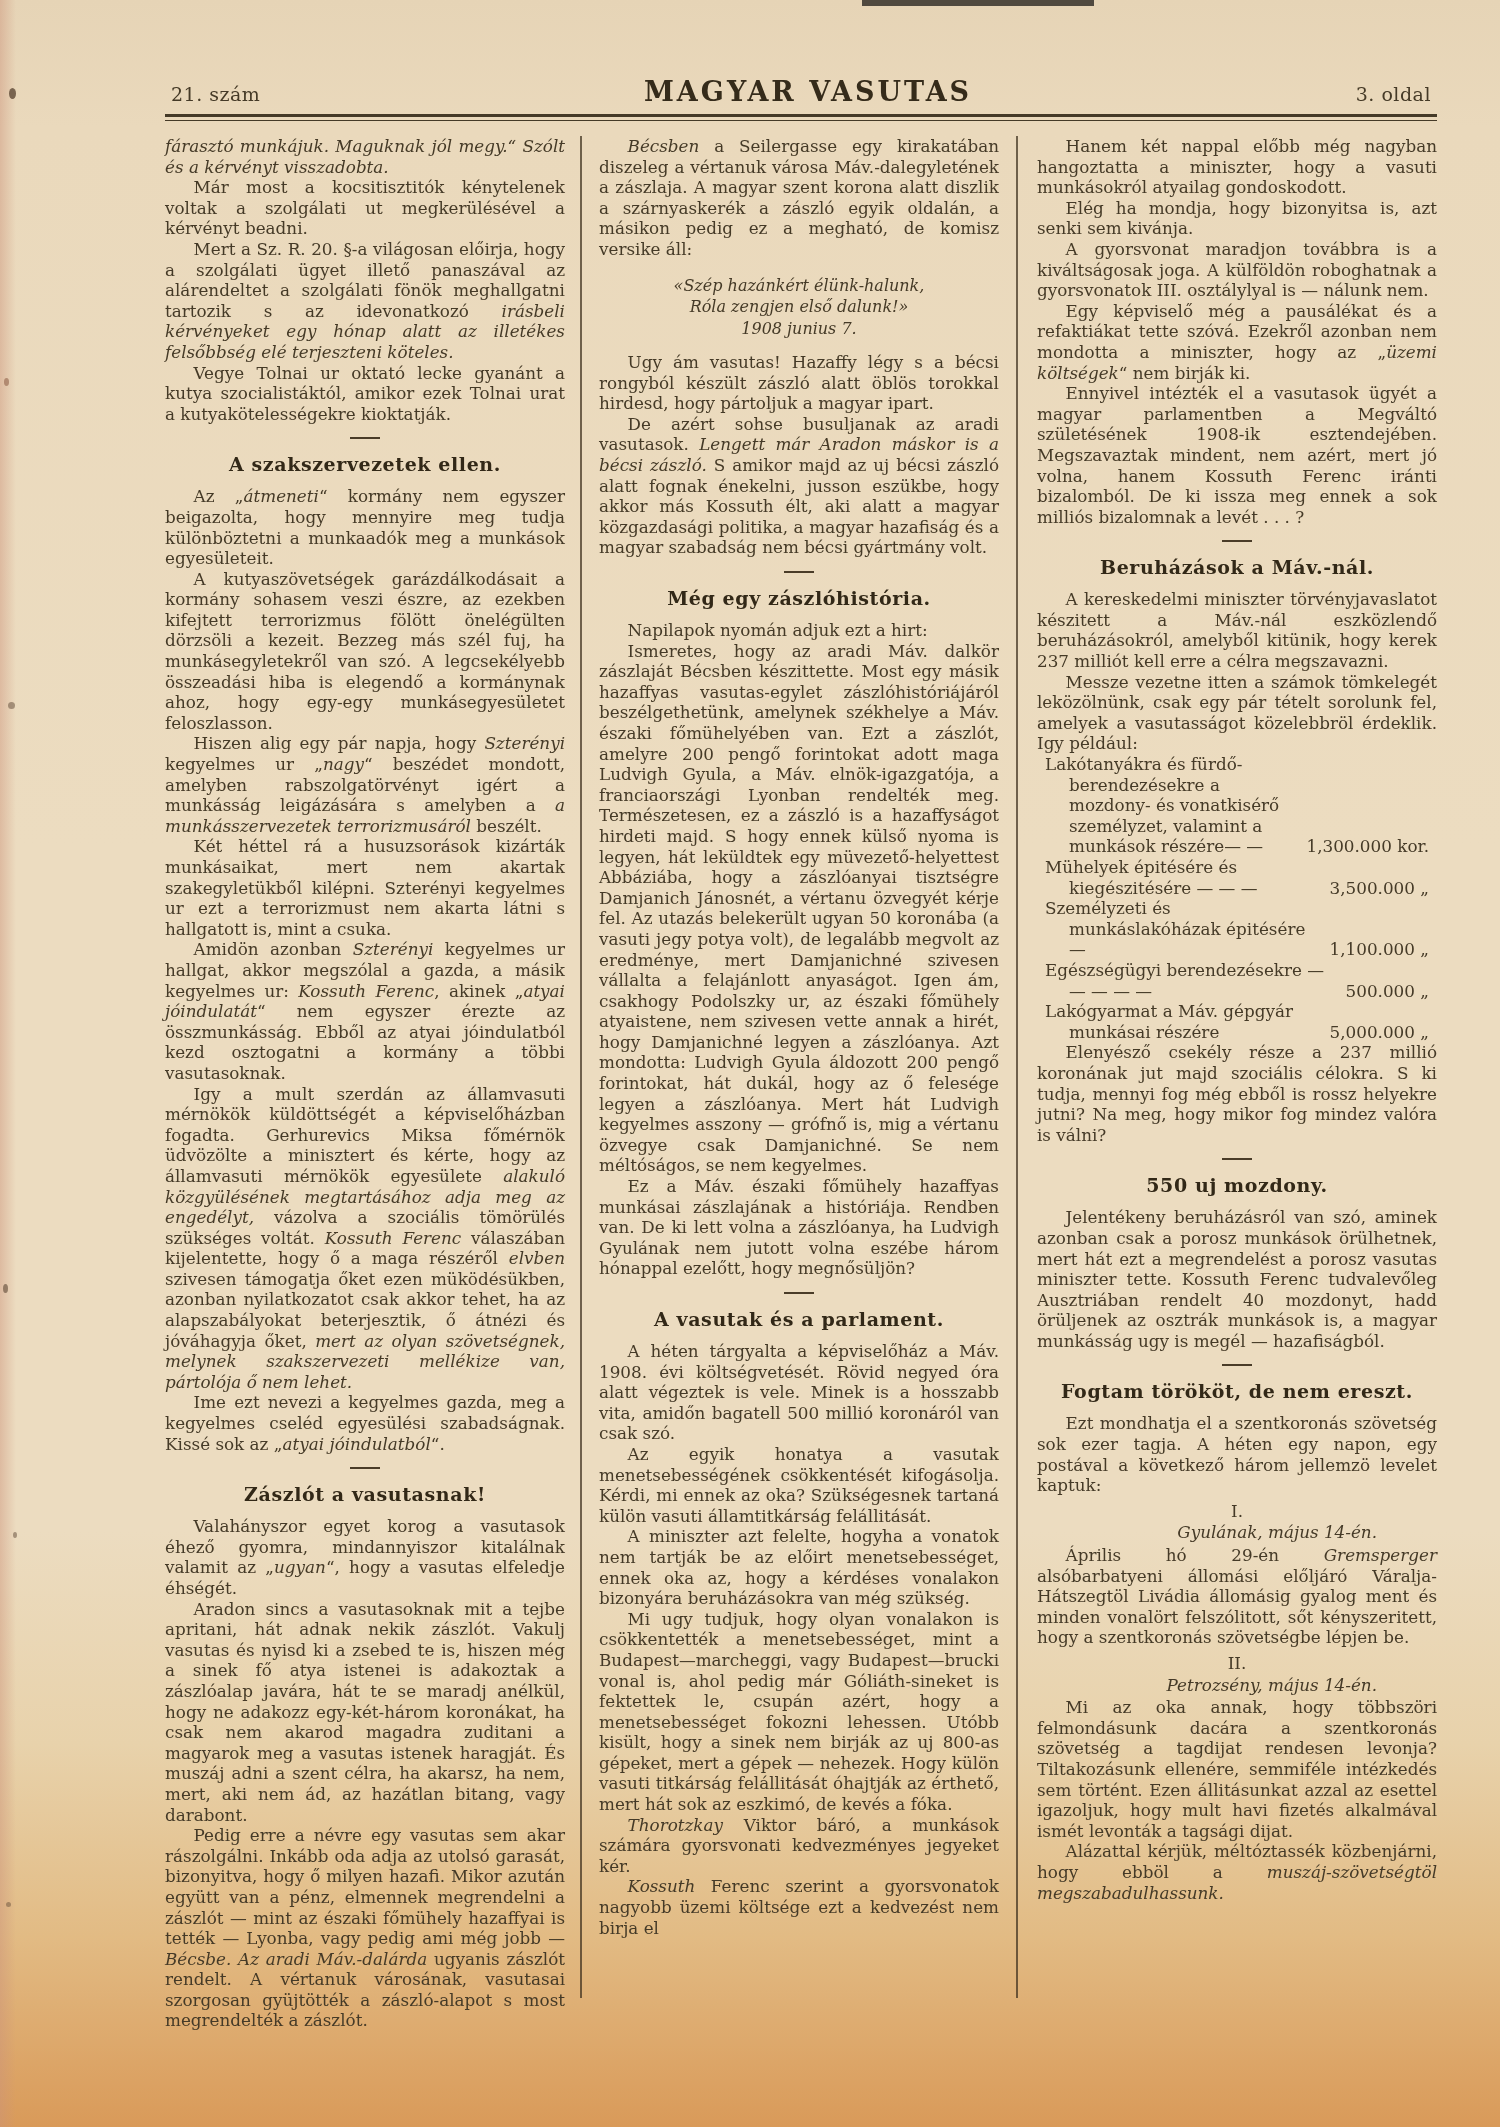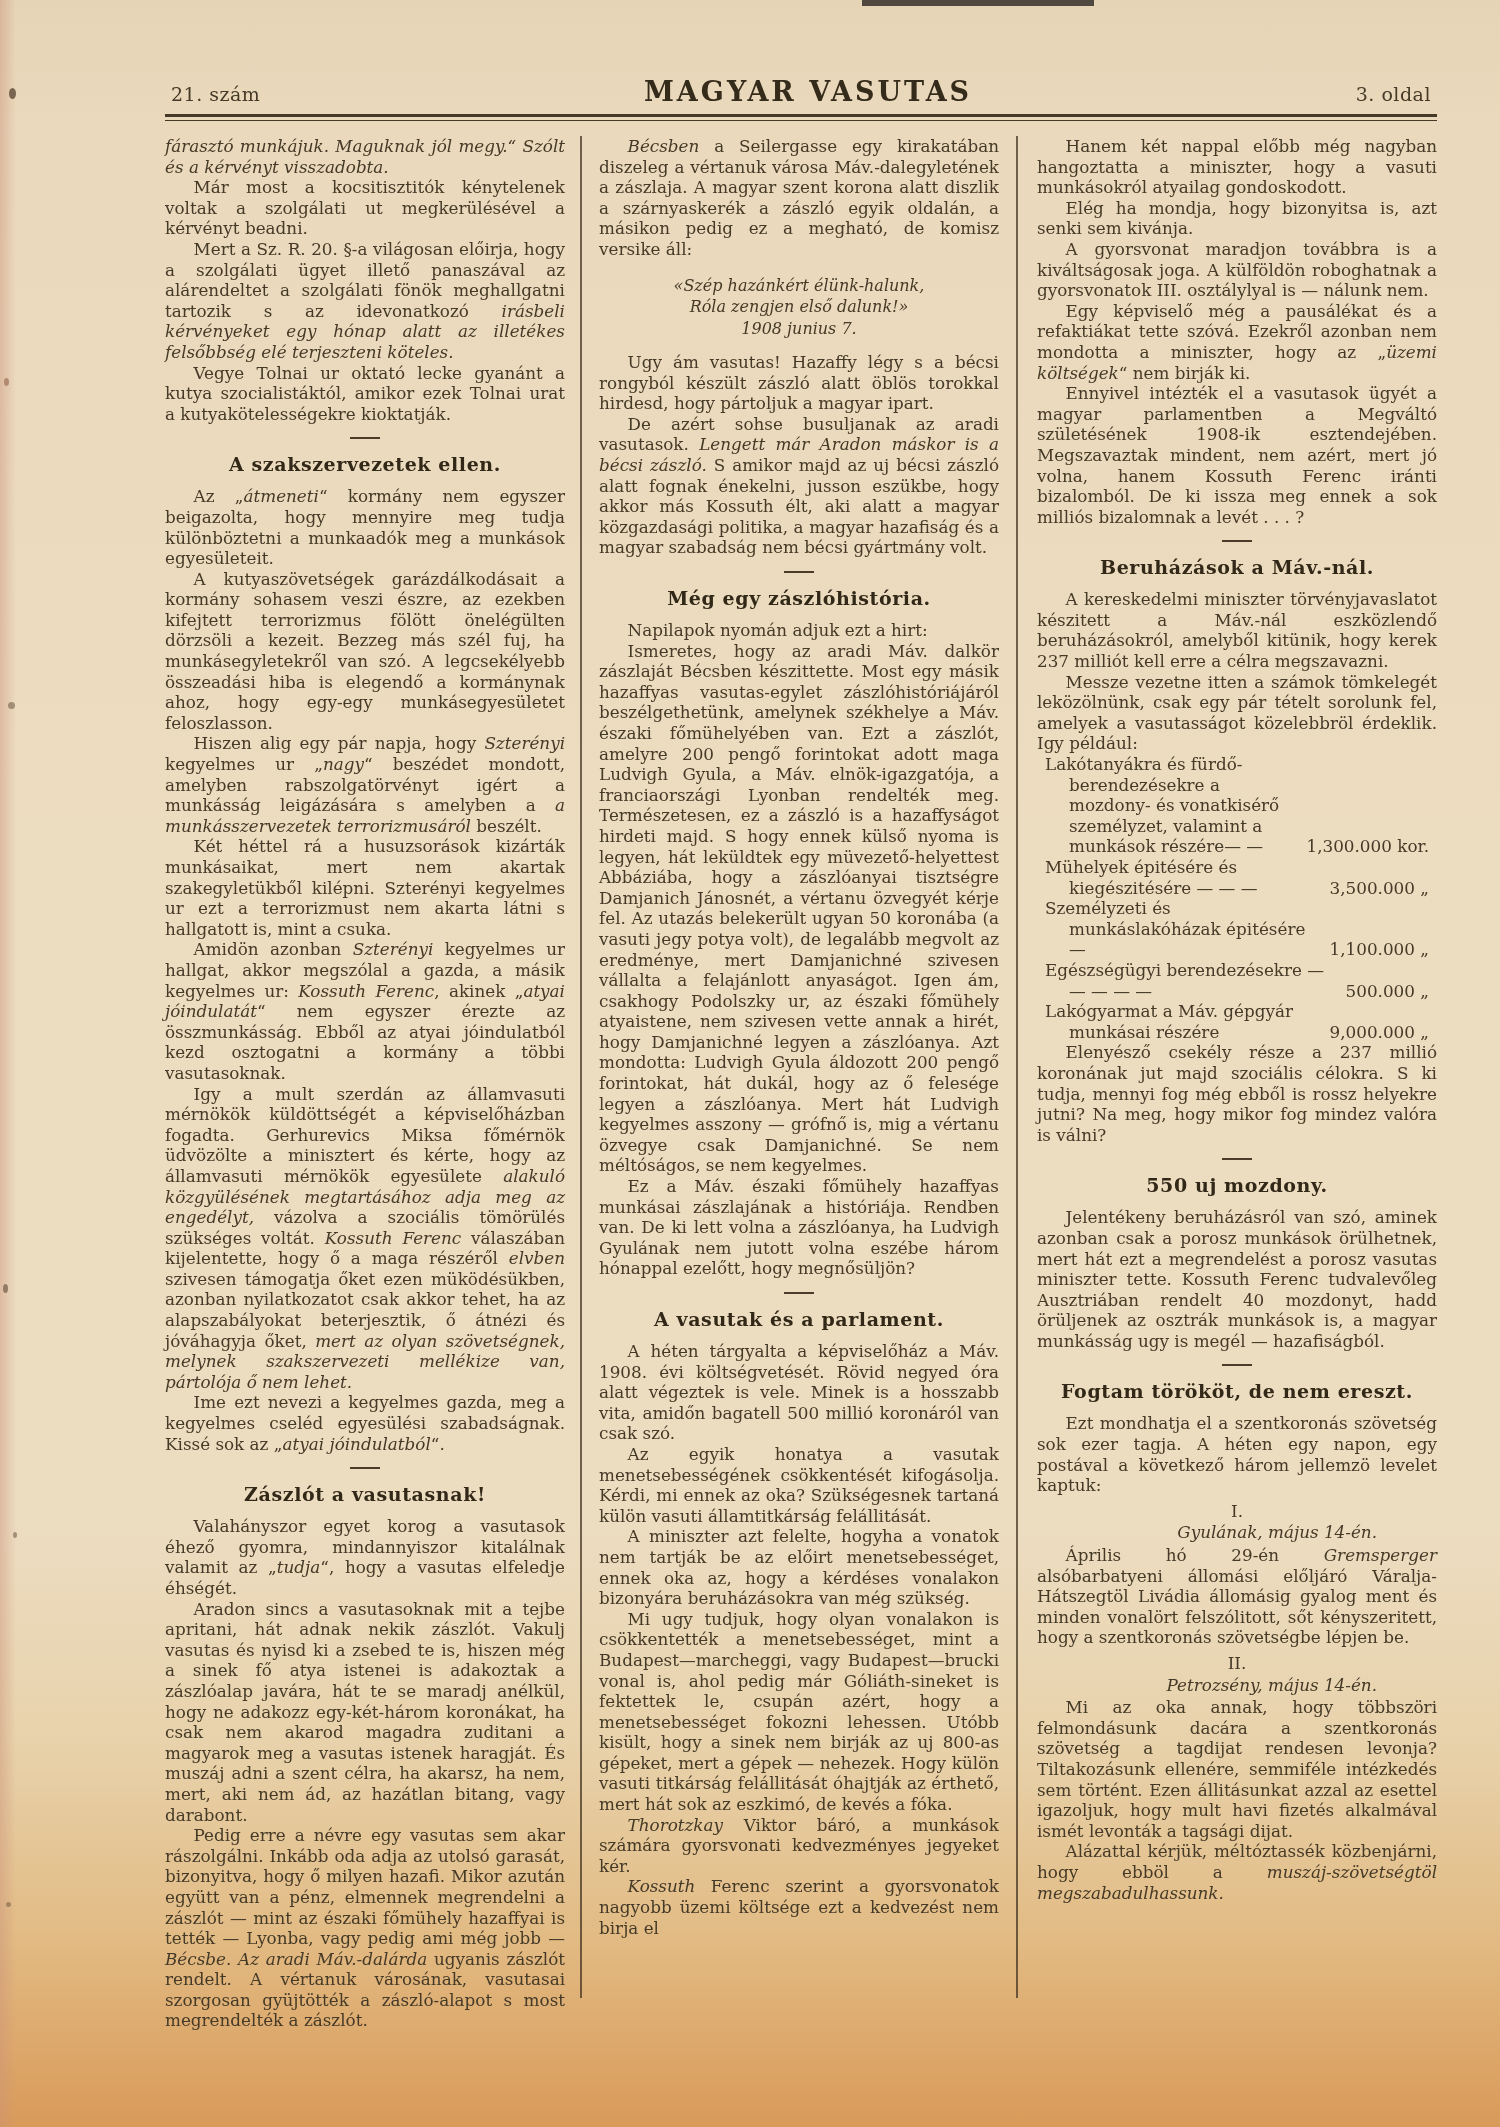--- a/index.html
+++ b/index.html
@@ -83,21 +83,21 @@
           <h2 class="headline">A szakszervezetek ellen.</h2>
           <p class="para">Az „<i>átmeneti</i>“ kormány nem egyszer beigazolta, hogy mennyire meg tudja különböztetni a munkaadók meg a munkások egyesületeit.</p>
           <p class="para">A kutyaszövetségek garázdálkodásait a kormány sohasem veszi észre, az ezekben kifejtett terrorizmus fölött önelégülten dörzsöli a kezeit. Bezzeg más szél fuj, ha munkásegyletekről van szó. A legcsekélyebb összeadási hiba is elegendő a kormánynak ahoz, hogy egy-egy munkásegyesületet feloszlasson.</p>
           <p class="para">Hiszen alig egy pár napja, hogy <i>Szterényi</i> kegyelmes ur „<i>nagy</i>“ beszédet mondott, amelyben rabszolgatörvényt igért a munkásság leigázására s amelyben a <i>a munkásszervezetek terrorizmusáról</i> beszélt.</p>
           <p class="para">Két héttel rá a husuzsorások kizárták munkásaikat, mert nem akartak szakegyletükből kilépni. Szterényi kegyelmes ur ezt a terrorizmust nem akarta látni s hallgatott is, mint a csuka.</p>
           <p class="para">Amidön azonban <i>Szterényi</i> kegyelmes ur hallgat, akkor megszólal a gazda, a másik kegyelmes ur: <i>Kossuth Ferenc</i>, akinek „<i>atyai jóindulatát</i>“ nem egyszer érezte az összmunkásság. Ebből az atyai jóindulatból kezd osztogatni a kormány a többi vasutasoknak.</p>
           <p class="para">Igy a mult szerdán az államvasuti mérnökök küldöttségét a képviselőházban fogadta. Gerhurevics Miksa főmérnök üdvözölte a minisztert és kérte, hogy az államvasuti mérnökök egyesülete <i>alakuló közgyülésének megtartásához adja meg az engedélyt,</i> vázolva a szociális tömörülés szükséges voltát. <i>Kossuth Ferenc</i> válaszában kijelentette, hogy ő a maga részéről <i>elvben</i> szivesen támogatja őket ezen müködésükben, azonban nyilatkozatot csak akkor tehet, ha az alapszabályokat beterjesztik, ő átnézi és jóváhagyja őket, <i>mert az olyan szövetségnek, melynek szakszervezeti mellékize van, pártolója ő nem lehet.</i></p>
           <p class="para">Ime ezt nevezi a kegyelmes gazda, meg a kegyelmes cseléd egyesülési szabadságnak. Kissé sok az „<i>atyai jóindulatból</i>“.</p>
           <div class="divider"></div>
           <h2 class="headline">Zászlót a vasutasnak!</h2>
-          <p class="para">Valahányszor egyet korog a vasutasok éhező gyomra, mindannyiszor kitalálnak valamit az „<i>tudja</i>“, hogy a vasutas elfeledje éhségét.</p>
+          <p class="para">Valahányszor egyet korog a vasutasok éhező gyomra, mindannyiszor kitalálnak valamit az „<i>ugyan</i>“, hogy a vasutas elfeledje éhségét.</p>
           <p class="para">Aradon sincs a vasutasoknak mit a tejbe apritani, hát adnak nekik zászlót. Vakulj vasutas és nyisd ki a zsebed te is, hiszen még a sinek fő atya istenei is adakoztak a zászlóalap javára, hát te se maradj anélkül, hogy ne adakozz egy-két-három koronákat, ha csak nem akarod magadra zuditani a magyarok meg a vasutas istenek haragját. És muszáj adni a szent célra, ha akarsz, ha nem, mert, aki nem ád, az hazátlan bitang, vagy darabont.</p>
           <p class="para">Pedig erre a névre egy vasutas sem akar rászolgálni. Inkább oda adja az utolsó garasát, bizonyitva, hogy ő milyen hazafi. Mikor azután együtt van a pénz, elmennek megrendelni a zászlót — mint az északi fő­mühely hazaffyai is tették — Lyonba, vagy pedig ami még jobb — <i>Bécsbe. Az aradi Máv.-dalárda</i> ugyanis zászlót rendelt. A vértanuk városának, vasutasai szorgosan gyüjtötték a zászló-alapot s most megrendelték a zászlót.</p>
         </div>
       <div class="col-rule"></div>
       <div class="col col-2">
           <p class="para"><i>Bécsben</i> a Seilergasse egy kirakatában diszeleg a vértanuk városa Máv.-dalegyletének a zászlaja. A magyar szent korona alatt diszlik a szárnyaskerék a zászló egyik oldalán, a másikon pedig ez a megható, de komisz versike áll:</p>
           <div class="verse">
             <div>«Szép hazánkért élünk-halunk,</div>
             <div>Róla zengjen első dalunk!»</div>
             <div>1908 junius 7.</div>
@@ -140,21 +140,21 @@
           <div class="budget-item">
             <div class="item-label">Személyzeti és munkáslakóházak épitésére —</div>
             <div class="item-amount">1,100.000 „</div>
           </div>
           <div class="budget-item">
             <div class="item-label">Egészségügyi berendezésekre — — — — —</div>
             <div class="item-amount">500.000 „</div>
           </div>
           <div class="budget-item">
             <div class="item-label">Lakógyarmat a Máv. gépgyár munkásai részére</div>
-            <div class="item-amount">9,000.000 „</div>
+            <div class="item-amount">5,000.000 „</div>
           </div>
           <p class="para">Elenyésző csekély része a 237 millió koronának jut majd szociális célokra. S ki tudja, mennyi fog még ebből is rossz helyekre jutni? Na meg, hogy mikor fog mindez valóra is válni?</p>
           <div class="divider"></div>
           <h2 class="headline">550 uj mozdony.</h2>
           <p class="para">Jelentékeny beruházásról van szó, aminek azonban csak a porosz munkások örülhetnek, mert hát ezt a megrendelést a porosz vasutas miniszter tette. Kossuth Ferenc tudvalevőleg Ausztriában rendelt 40 mozdonyt, hadd örüljenek az osztrák munkások is, a magyar munkásság ugy is megél — hazafiságból.</p>
           <div class="divider"></div>
           <h2 class="headline">Fogtam törököt, de nem ereszt.</h2>
           <p class="para">Ezt mondhatja el a szentkoronás szövetség sok ezer tagja. A héten egy napon, egy postával a következő három jellemzö levelet kaptuk:</p>
           <div class="roman">I.</div>
           <div class="dateline"><i>Gyulának</i>, május 14-én.</div>

